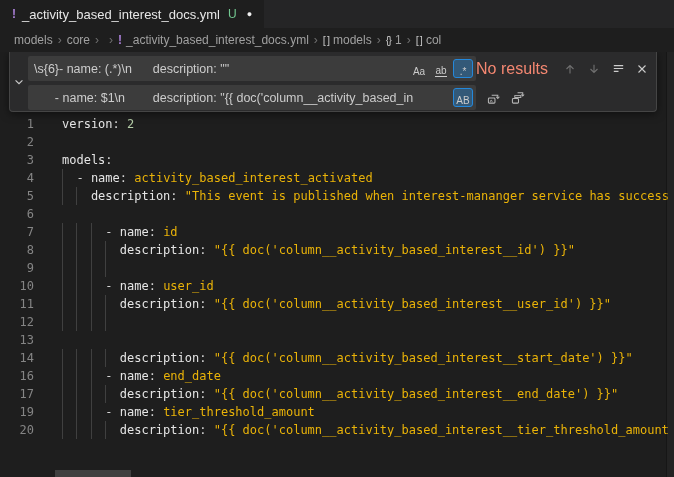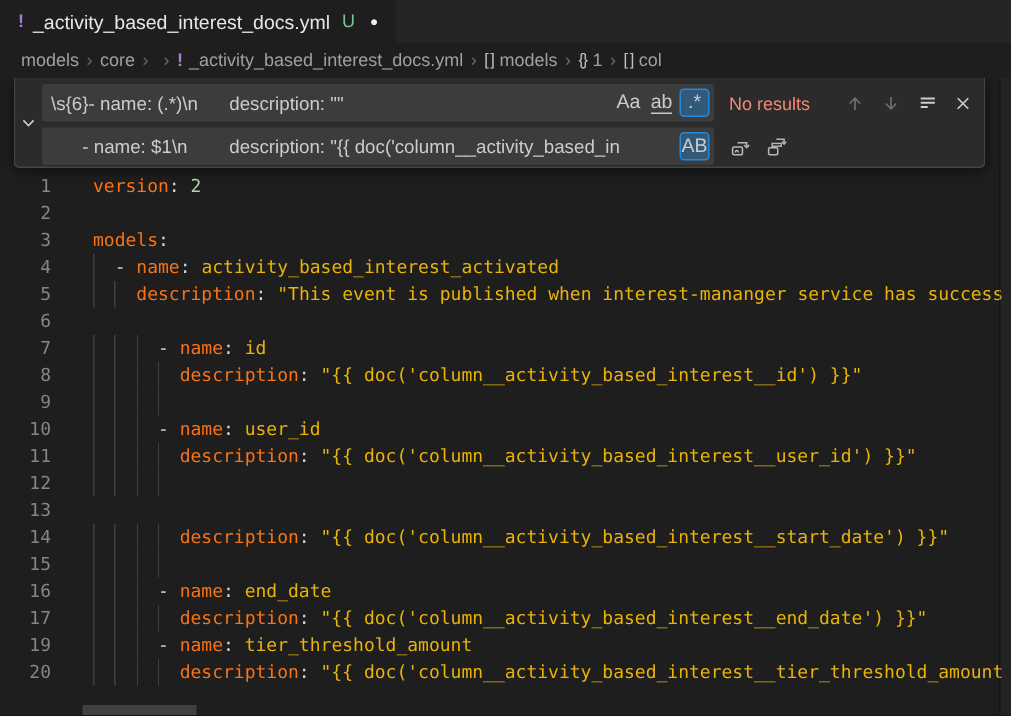--- a/index.html
+++ b/index.html
@@ -24,37 +24,37 @@
   .bc-icon{ font-size:11px; color:#c0c0c0; letter-spacing:-1px; }
   .bc-icon.exclaim{ color:#a97fd6; font-weight:700; font-size:12px; letter-spacing:0; }
   
   .editor{ position:absolute; left:0; top:52px; width:674px; height:425px; background:#1e1e1e; overflow:hidden; }
   .code{ padding-top:63px; font-family:"DejaVu Sans Mono", monospace; font-size:12px; }
   .code-line{ display:flex; height:18px; line-height:18px; white-space:pre; }
   .ln{ width:34px; text-align:right; color:#858585; flex-shrink:0; }
   .lc{ margin-left:28px; }
   .guide{ display:inline-block; width:2ch; height:18px; vertical-align:top;
           box-shadow:inset 1px 0 0 #404040; }
-  .t-k{ color:#f97316; } .t-p{ color:#d4d4d4; } .t-s{ color:#eab308; } .t-num{ color:#b5cea8; }
+  .t-k{ color:#e5e5e5; } .t-p{ color:#d4d4d4; } .t-s{ color:#eab308; } .t-num{ color:#b5cea8; }
   
   .find-widget{ position:absolute; left:9px; top:0; width:648px; height:60px;
     background:#2b2b2c; border:1px solid #454545; border-top:none;
     border-radius:0 0 4px 4px; box-shadow:0 2px 8px rgba(0,0,0,.5);
     display:flex; }
   .fw-toggle{ width:18px; display:flex; align-items:center; justify-content:center; cursor:pointer; }
   .fw-rows{ flex:1; padding:4px 4px 4px 0; display:flex; flex-direction:column; gap:4px; }
   .fw-row{ display:flex; align-items:center; height:25px; }
   .fw-input{ width:448px; height:25px; background:#3c3c3c; border-radius:2px;
     display:flex; align-items:center; padding:0 3px 0 6px; cursor:text; }
   .fw-text{ flex:1; font-size:12.5px; color:#cccccc; white-space:pre; overflow:hidden; }
-  .opt{ width:20px; height:19px; border-radius:3px; display:flex; align-items:flex-start; justify-content:center;
-        font-size:13px; color:#cccccc; margin-left:2px; cursor:pointer; border:1px solid transparent; flex-shrink:0; }
+  .opt{ width:20px; height:19px; border-radius:3px; display:flex; align-items:flex-end; justify-content:center;
+        font-size:10px; color:#cccccc; margin-left:2px; cursor:pointer; border:1px solid transparent; flex-shrink:0; }
   .opt.ww span{ border-bottom:1px solid #cccccc; }
   .opt.active{ background:rgba(36,137,219,.38); border-color:#2488db; }
-  .results{ font-size:12px; color:#f48771; margin-left:10px; white-space:nowrap; }
+  .results{ font-size:16px; color:#f48771; white-space:nowrap; }
   .icon-btn{ width:20px; height:20px; display:flex; align-items:center; justify-content:center;
              border-radius:3px; cursor:pointer; flex-shrink:0; }
   .push{ margin-left:auto; }
   .gap4{ margin-left:4px; } .gap8{ margin-left:8px; }
   
   .hscroll{ position:absolute; left:55px; bottom:0; width:76px; height:7px;
             background:rgba(121,121,121,.38); cursor:pointer; }
   .vstrip{ position:absolute; right:0; top:0; bottom:0; width:8px;
            background:rgba(255,255,255,.025); box-shadow:inset 1px 0 0 rgba(0,0,0,.35); cursor:pointer; }
 </style>
@@ -112,21 +112,20 @@
         <div class="code-line"><span class="ln">5</span><span class="lc"><span class="guide"></span><span class="guide"></span><span class="t-k">description</span><span class="t-p">: </span><span class="t-s">"This event is published when interest-mananger service has success</span></span></div>
         <div class="code-line"><span class="ln">6</span></div>
         <div class="code-line"><span class="ln">7</span><span class="lc"><span class="guide"></span><span class="guide"></span><span class="guide"></span><span class="t-p">- </span><span class="t-k">name</span><span class="t-p">: </span><span class="t-s">id</span></span></div>
         <div class="code-line"><span class="ln">8</span><span class="lc"><span class="guide"></span><span class="guide"></span><span class="guide"></span><span class="guide"></span><span class="t-k">description</span><span class="t-p">: </span><span class="t-s">"{{ doc('column__activity_based_interest__id') }}"</span></span></div>
         <div class="code-line"><span class="ln">9</span><span class="lc"><span class="guide"></span><span class="guide"></span><span class="guide"></span><span class="guide"></span></span></div>
         <div class="code-line"><span class="ln">10</span><span class="lc"><span class="guide"></span><span class="guide"></span><span class="guide"></span><span class="t-p">- </span><span class="t-k">name</span><span class="t-p">: </span><span class="t-s">user_id</span></span></div>
         <div class="code-line"><span class="ln">11</span><span class="lc"><span class="guide"></span><span class="guide"></span><span class="guide"></span><span class="guide"></span><span class="t-k">description</span><span class="t-p">: </span><span class="t-s">"{{ doc('column__activity_based_interest__user_id') }}"</span></span></div>
         <div class="code-line"><span class="ln">12</span><span class="lc"><span class="guide"></span><span class="guide"></span><span class="guide"></span><span class="guide"></span></span></div>
         <div class="code-line"><span class="ln">13</span></div>
         <div class="code-line"><span class="ln">14</span><span class="lc"><span class="guide"></span><span class="guide"></span><span class="guide"></span><span class="guide"></span><span class="t-k">description</span><span class="t-p">: </span><span class="t-s">"{{ doc('column__activity_based_interest__start_date') }}"</span></span></div>
-        <div class="code-line"><span class="ln">15</span><span class="lc"><span class="guide"></span><span class="guide"></span><span class="guide"></span><span class="guide"></span></span></div>
         <div class="code-line"><span class="ln">16</span><span class="lc"><span class="guide"></span><span class="guide"></span><span class="guide"></span><span class="t-p">- </span><span class="t-k">name</span><span class="t-p">: </span><span class="t-s">end_date</span></span></div>
         <div class="code-line"><span class="ln">17</span><span class="lc"><span class="guide"></span><span class="guide"></span><span class="guide"></span><span class="guide"></span><span class="t-k">description</span><span class="t-p">: </span><span class="t-s">"{{ doc('column__activity_based_interest__end_date') }}"</span></span></div>
         <div class="code-line"><span class="ln">19</span><span class="lc"><span class="guide"></span><span class="guide"></span><span class="guide"></span><span class="t-p">- </span><span class="t-k">name</span><span class="t-p">: </span><span class="t-s">tier_threshold_amount</span></span></div>
         <div class="code-line"><span class="ln">20</span><span class="lc"><span class="guide"></span><span class="guide"></span><span class="guide"></span><span class="guide"></span><span class="t-k">description</span><span class="t-p">: </span><span class="t-s">"{{ doc('column__activity_based_interest__tier_threshold_amount</span></span></div>
       </div>
 
     <div class="find-widget">
       <div class="fw-toggle">
         <svg width="12" height="12" viewBox="0 0 14 14">
             <polyline points="3,5 7,9 11,5" fill="none" stroke="#cccccc" stroke-width="1.3"></polyline>

